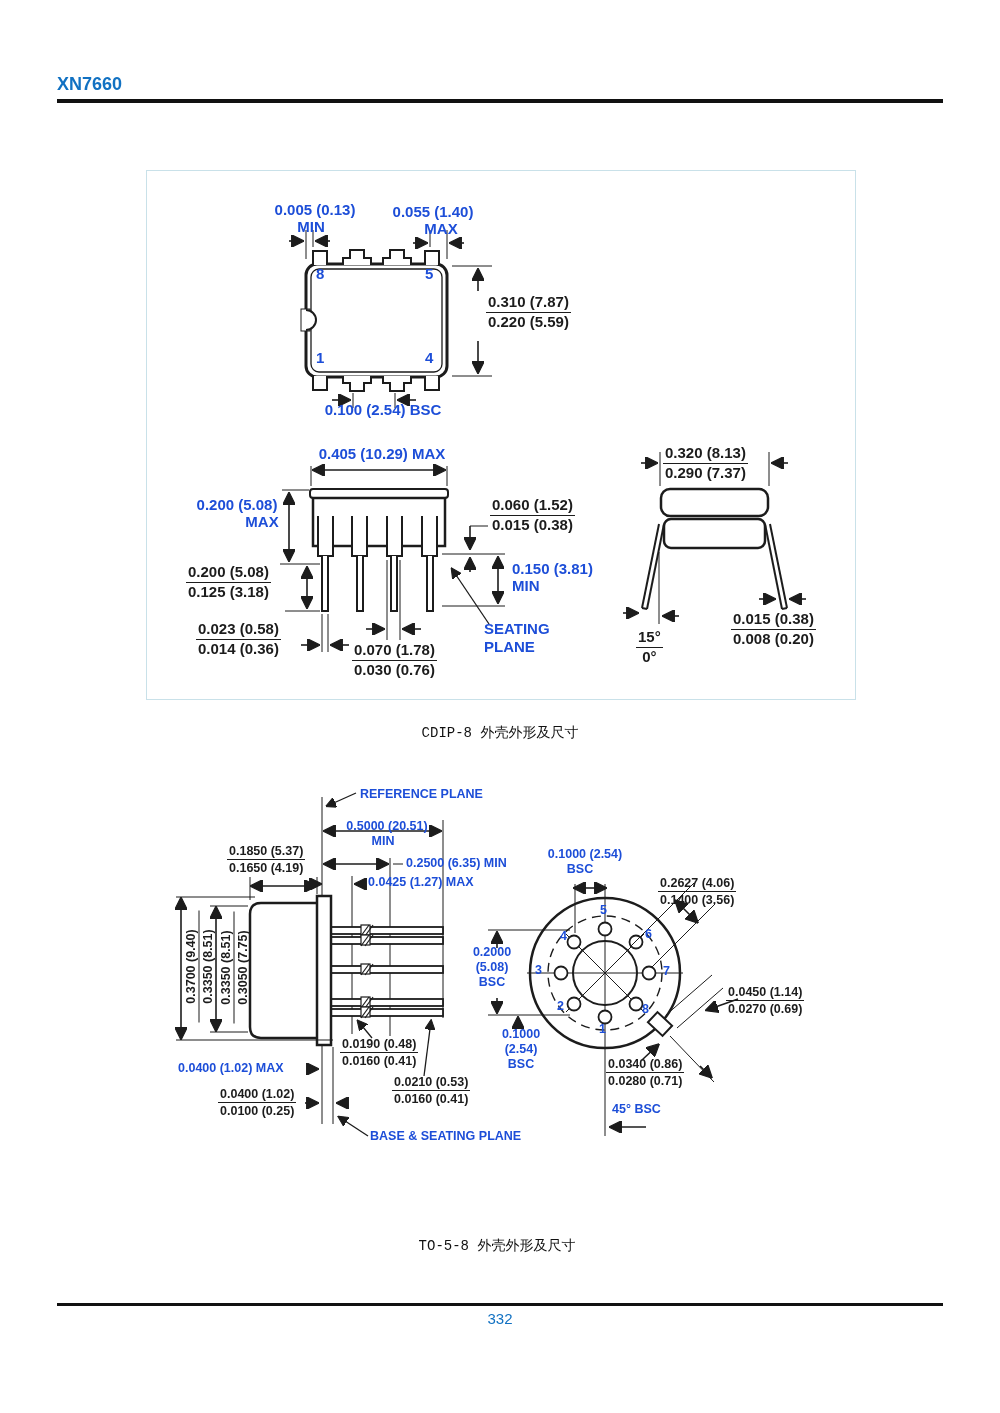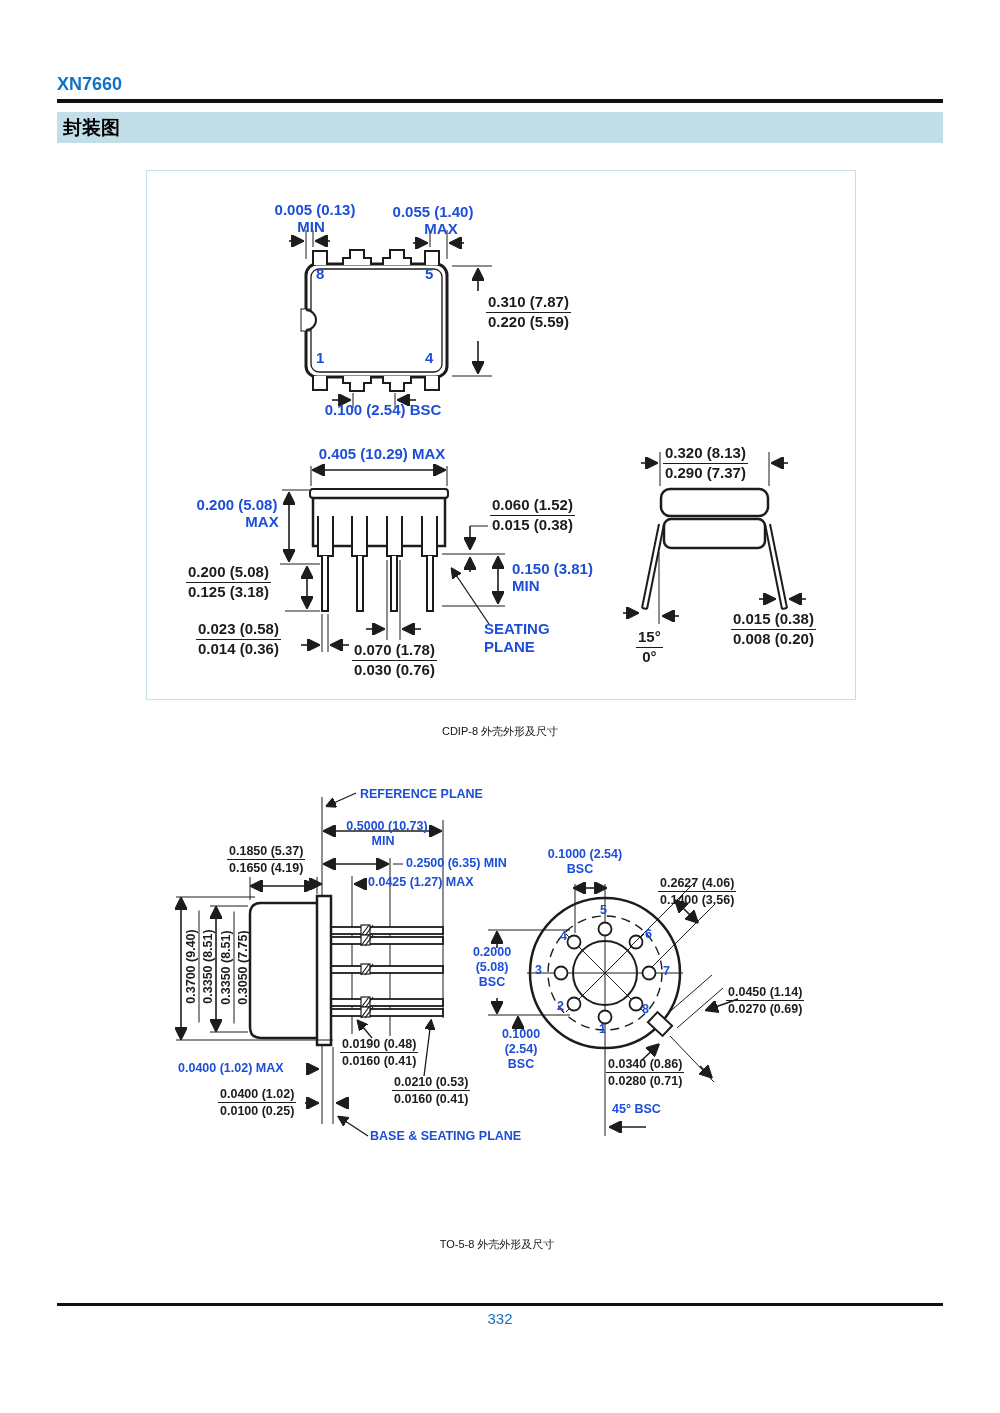--- a/index.html
+++ b/index.html
@@ -14,37 +14,34 @@
   .figbox{position:absolute;left:146px;top:170px;width:708px;height:528px;border:1px solid #c9e1e9}
   .art{position:absolute;left:0;top:0}
   .lbl{position:absolute;font-weight:bold;color:#1d4ed8;white-space:nowrap;line-height:1.05}
   .s15{font-size:15px}
   .s13{font-size:12.5px}
   .c{transform:translateX(-50%)}
   .frac{position:absolute;font-weight:bold;color:#1c1c1c;text-align:center;line-height:1.12;white-space:nowrap}
   .fr-top{display:block;border-bottom:1.8px solid #1c1c1c;padding:0 2px 1px}
   .fr-bot{display:block;padding-top:1px}
   .rot{transform:rotate(-90deg)}
-  .caption{position:absolute;font-size:11px;color:#111;white-space:nowrap;
-        font-family:Liberation Sans, sans-serif;transform:translateX(-50%)}
+  .caption{position:absolute;font-size:14px;color:#111;white-space:nowrap;
+        font-family:Liberation Mono, monospace;transform:translateX(-50%)}
   .ftr-rule{position:absolute;left:57px;top:1303px;width:886px;height:3px;background:#111}
   .pgnum{position:absolute;left:500px;top:1310px;transform:translateX(-50%);
         font-size:15px;font-weight:normal;color:var(--accent,#1171C2)}
   svg line,svg path,svg rect,svg circle{stroke:#1c1c1c}
 </style>
 </head>
 <body>
 
 <div class="page">
 
   <div class="hdr-title">XN7660</div>
   <div class="hdr-rule"></div>
-  <div class="banner">
-    <span>封装图</span>
-  </div>
 
   <div class="figbox"></div>
 
   <svg class="art" width="1000" height="1413" viewBox="0 0 1000 1413" fill="none" stroke-linejoin="miter">
     <defs>
       <marker id="ah" viewBox="0 0 10 10" refX="8.5" refY="5" markerWidth="8" markerHeight="8" orient="auto-start-reverse">
         <path d="M0 0 L10 5 L0 10 Z" fill="#1c1c1c" stroke="none"></path>
       </marker>
     </defs>
 
@@ -274,21 +271,21 @@
     <span class="fr-bot">0°</span>
   </div>
   <div class="frac s15" style="left:731px;top:611px">
     <span class="fr-top">0.015 (0.38)</span>
     <span class="fr-bot">0.008 (0.20)</span>
   </div>
 
   <div class="caption" style="left:500px;top:724px">CDIP-8 外壳外形及尺寸</div>
 
   <div class="lbl s13" style="left:360px;top:788px">REFERENCE PLANE</div>
-  <div class="lbl s13 c" style="left:387px;top:820px">0.5000 (10.73)</div>
+  <div class="lbl s13 c" style="left:387px;top:820px">0.5000 (20.51)</div>
   <div class="lbl s13 c" style="left:383px;top:835px">MIN</div>
   <div class="frac s13" style="left:227px;top:844px">
     <span class="fr-top">0.1850 (5.37)</span>
     <span class="fr-bot">0.1650 (4.19)</span>
   </div>
   <div class="lbl s13" style="left:406px;top:857px">0.2500 (6.35) MIN</div>
   <div class="lbl s13" style="left:368px;top:876px">0.0425 (1.27) MAX</div>
   <div class="frac s13 rot" style="left:143px;top:951px;width:112px">
     <span class="fr-top">0.3700 (9.40)</span>
     <span class="fr-bot">0.3350 (8.51)</span>

